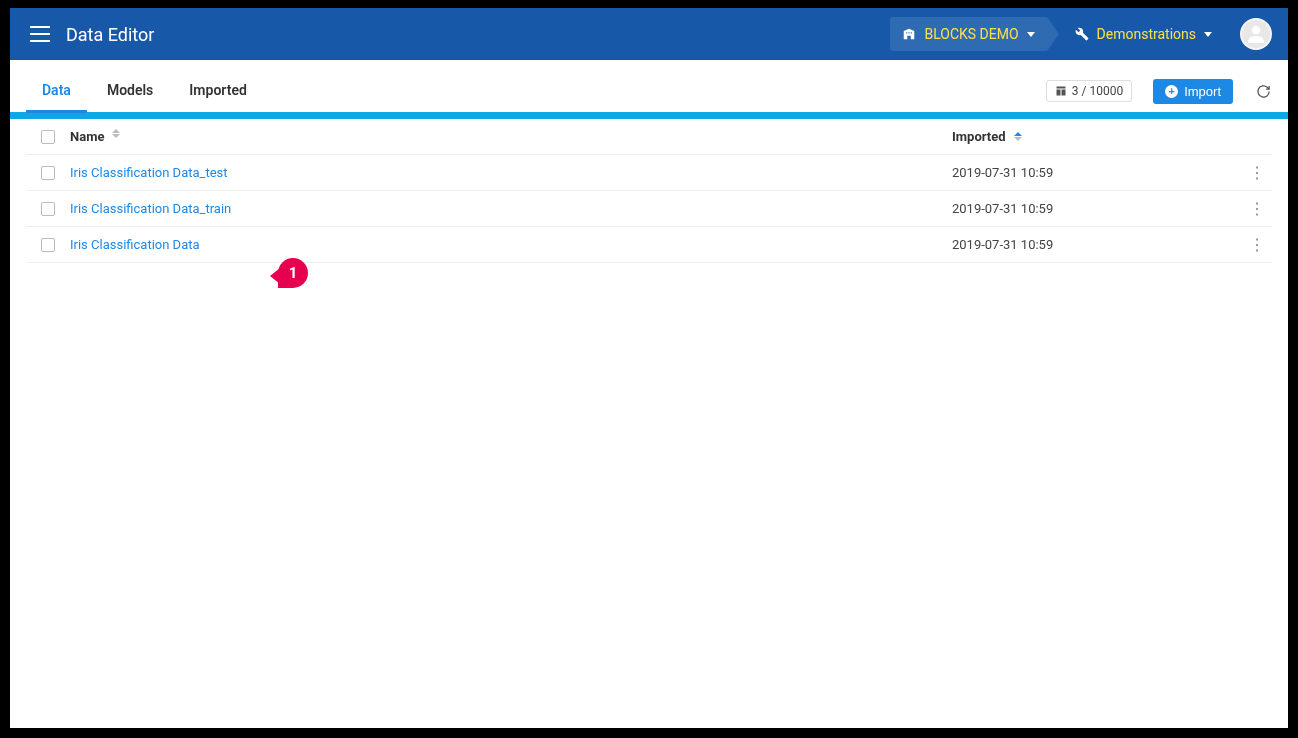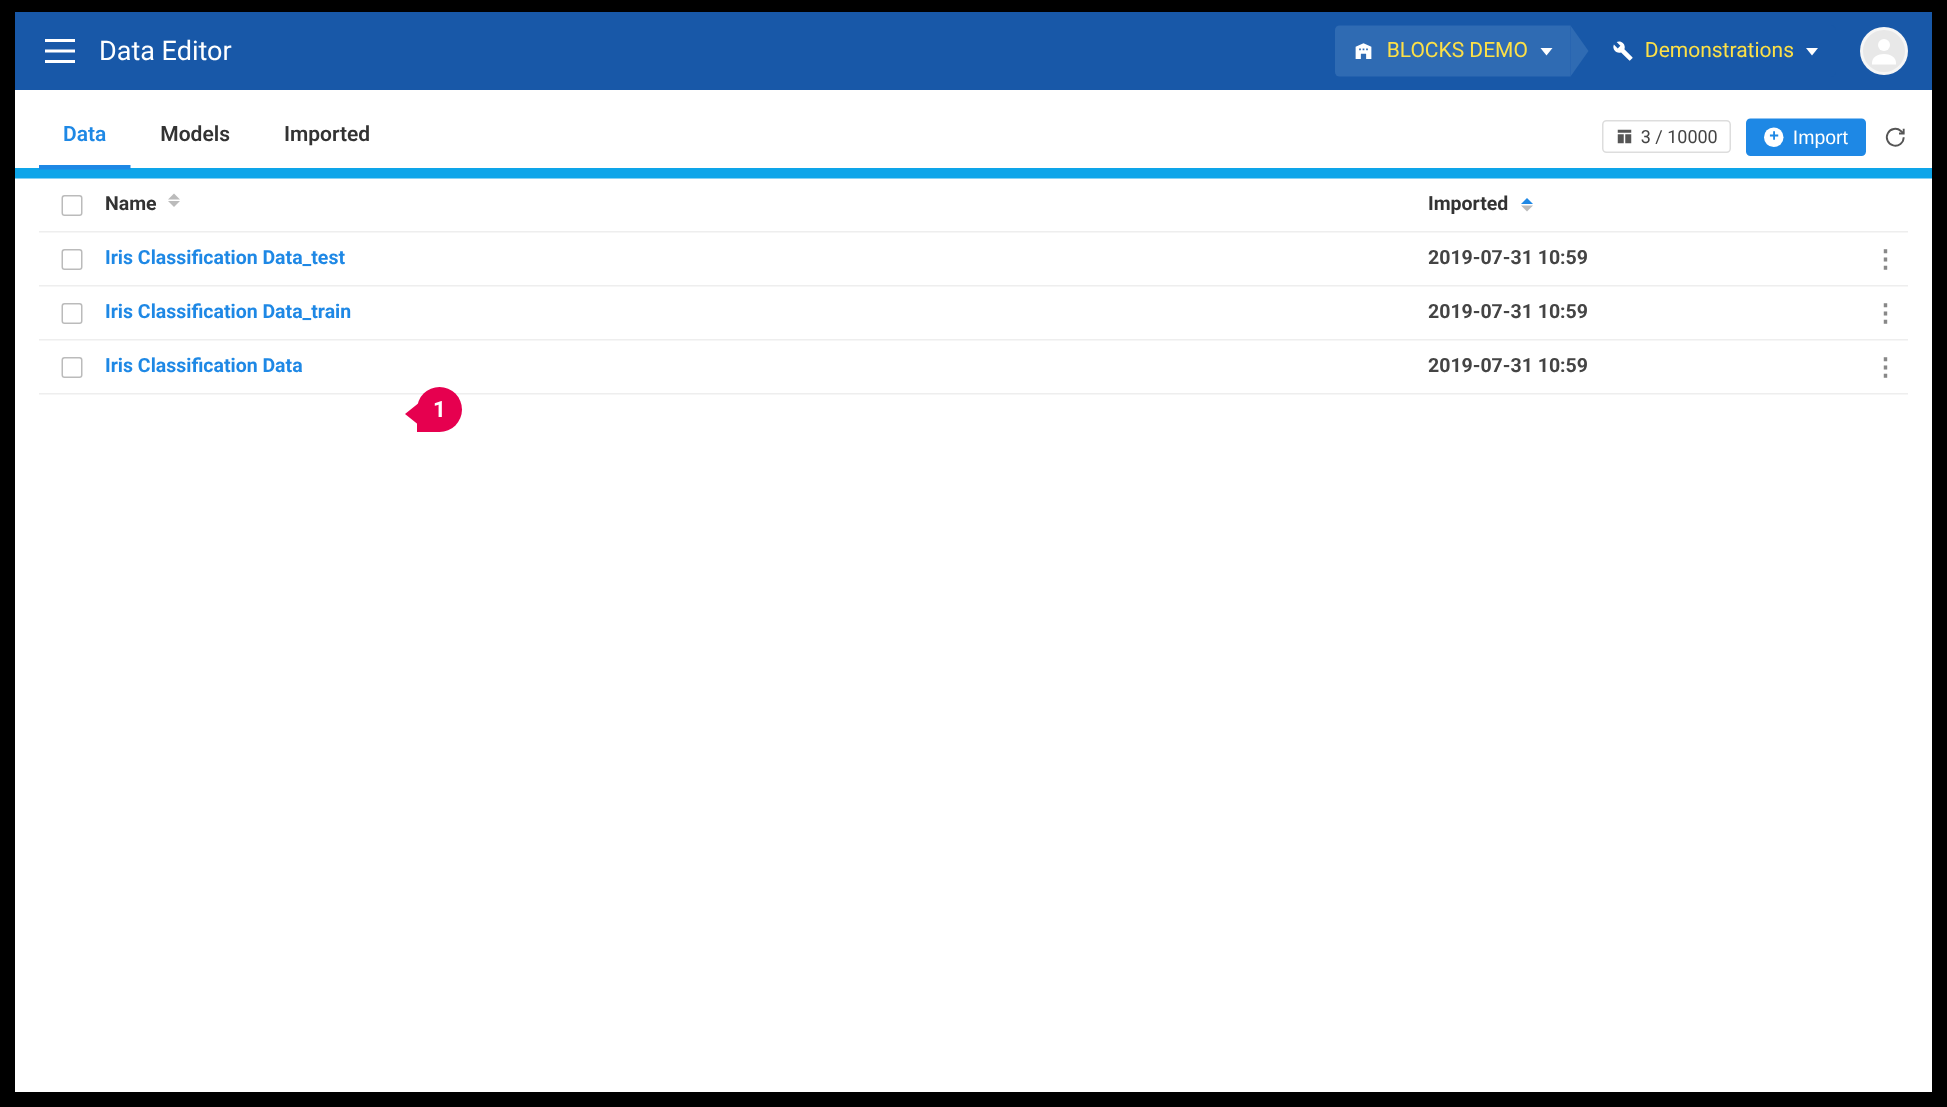--- a/index.html
+++ b/index.html
@@ -126,21 +126,21 @@
       margin-bottom: -1px;
     }
     .tab.active {
       color: #1e88e5;
       border-bottom-color: #1e88e5;
     }
     .toolbar-right {
       margin-left: auto;
       display: flex;
       align-items: center;
-      gap: 10px;
+      gap: 21px;
       justify-content: flex-end;
     }
     .counter-badge {
       border: 1px solid #ddd;
       border-radius: 3px;
       padding: 3px 8px;
       font-size: 12px;
       color: #444;
       display: flex;
       align-items: center;
@@ -170,21 +170,20 @@
     
     .table {
       width: 100%;
       padding: 0 16px;
     }
     .thead, .trow {
       display: flex;
       align-items: center;
       border-bottom: 1px solid #eee;
       min-height: 36px;
-      font-weight: bold;
     }
     .thead {
       font-weight: 700;
       font-size: 13px;
       color: #333;
     }
     .trow {
       font-size: 13px;
     }
     .col-check { width: 44px; display: flex; justify-content: center; }

